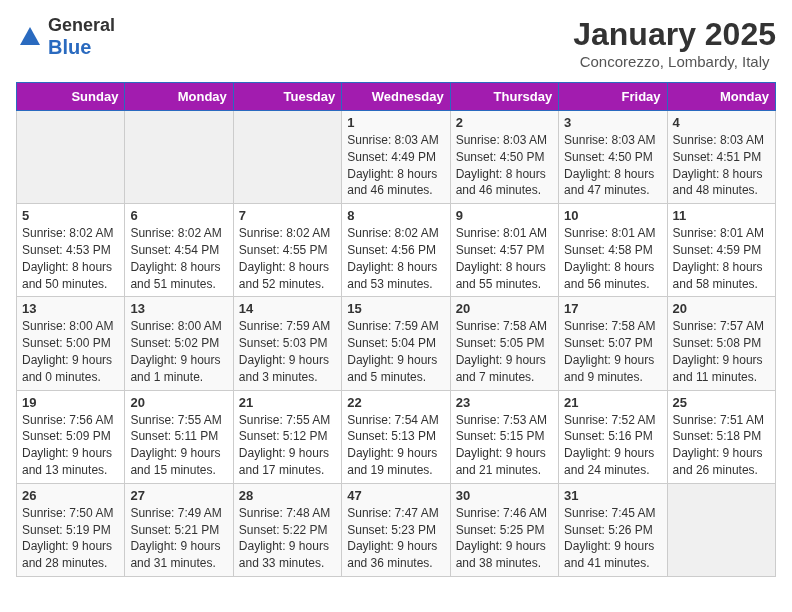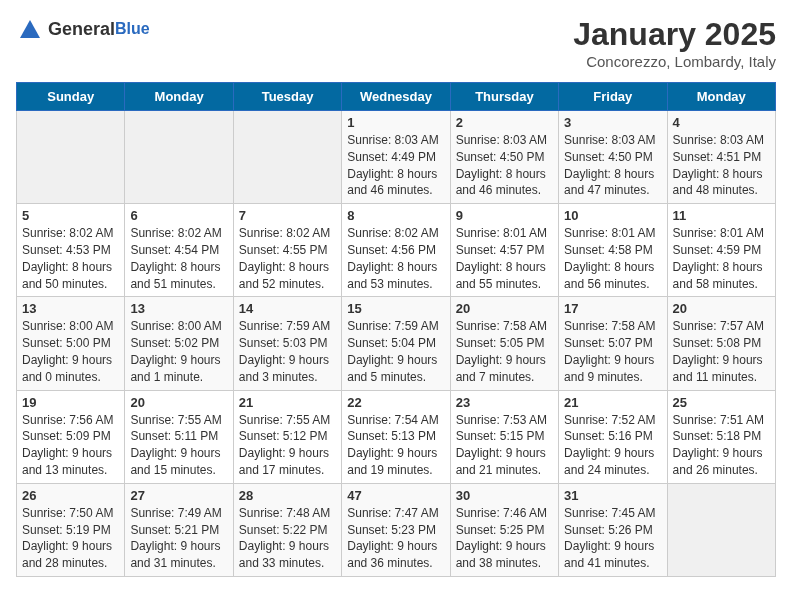--- a/index.html
+++ b/index.html
@@ -16,59 +16,59 @@
       align-items: flex-start;
       margin-bottom: 12px;
     }
     .logo {
       display: flex;
       align-items: center;
       gap: 4px;
     }
     .logo-text {
       display: flex;
-      flex-direction: row;
+      flex-direction: column;
       line-height: 1.1;
     }
     .logo-general {
       font-size: 18px;
       font-weight: bold;
       color: #333;
     }
     .logo-blue {
-      font-size: 16px;
+      font-size: 20px;
       font-weight: bold;
       color: #2a6abf;
     }
     .logo-icon {
       width: 28px;
       height: 28px;
     }
     .title-area {
-      text-align: right;
+      text-align: center;
       margin-left: 12px;
     }
     .calendar-title {
       font-size: 32px;
       font-weight: bold;
       color: #333;
     }
     .calendar-subtitle {
       font-size: 15px;
       color: #555;
     }
     table {
       width: 100%;
       border-collapse: collapse;
       table-layout: fixed;
     }
     thead th {
-      background-color: #0369a1;
+      background-color: #a21caf;
       color: #fff;
-      text-align: center;
+      text-align: right;
       padding: 6px 6px;
       font-size: 13px;
       font-weight: bold;
       border: 1px solid #2a6abf;
     }
     tbody td {
       vertical-align: top;
       border: 1px solid #ccc;
       padding: 4px 5px;
       font-size: 11px;

